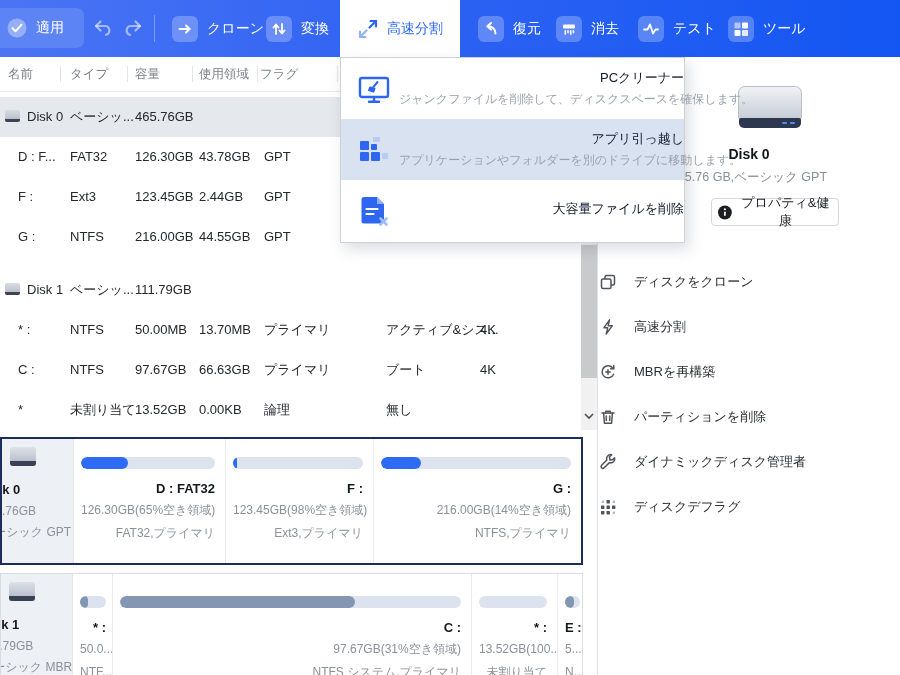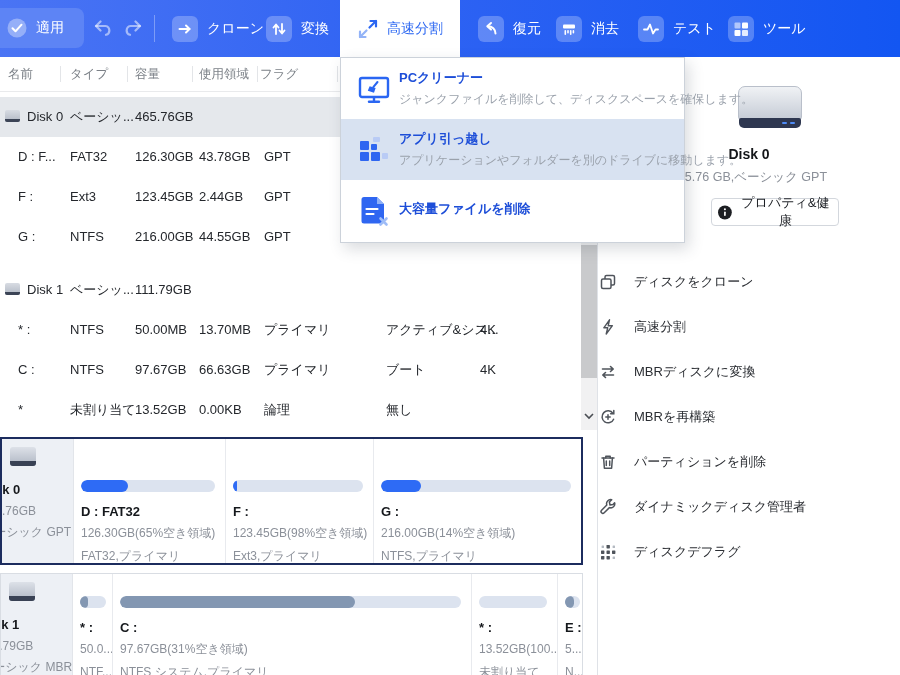--- a/index.html
+++ b/index.html
@@ -19,42 +19,42 @@
     display:flex;align-items:center;justify-content:center;flex:none;}
   .active-tab{position:absolute;left:340px;top:0;width:120px;height:57px;background:#fff;z-index:31;
     display:flex;align-items:center;justify-content:center;gap:8px;color:#2a66f2;font-size:14px;cursor:pointer;}
   
   .dropdown{position:absolute;left:340px;top:57px;width:345px;height:186px;background:#fff;z-index:30;
     border:1px solid #ccd2da;box-sizing:border-box;box-shadow:4px 6px 14px rgba(50,60,80,.18);}
   .dd-item{position:relative;height:61px;display:flex;flex-direction:column;justify-content:center;
     padding-left:58px;box-sizing:border-box;cursor:pointer;}
   .dd-item.hl{background:#d8e2f1;}
   .dd-ic{position:absolute;left:16px;top:50%;transform:translateY(-50%);width:34px;height:34px;}
-  .dd-title{font-size:13px;font-weight:bold;color:#1d4ed8;margin-bottom:4px;}
+  .dd-title{font-size:13px;font-weight:normal;color:#0f172a;margin-bottom:4px;text-align:right;}
   .dd-desc{font-size:12px;color:#9aa1ab;white-space:nowrap;}
   
   .main{position:absolute;left:0;top:57px;width:597px;height:618px;background:#fff;overflow:hidden;z-index:1;}
   .thead{position:absolute;left:0;top:0;width:581px;height:34px;border-bottom:1px solid #e9eaec;}
   .th{position:absolute;top:0;line-height:34px;font-size:12.5px;color:#7b8087;white-space:nowrap;}
   .hsep{position:absolute;top:9px;width:1px;height:16px;background:#e3e5e8;}
   .trow{position:absolute;left:0;width:581px;height:40px;cursor:pointer;}
   .trow.selected{background:#e5e8ec;}
   .cell{position:absolute;top:0;line-height:40px;font-size:13px;color:#24272c;white-space:nowrap;}
   .disk-ic{display:inline-block;width:15px;height:12px;border-radius:2px;position:relative;
     background:linear-gradient(#d8dce3,#b0b7c3);vertical-align:-1px;margin:0 7px 0 -3px;}
   .disk-ic::after{content:"";position:absolute;left:0;right:0;bottom:0;height:3.5px;background:#3c4456;border-radius:0 0 2px 2px;}
   
   .scrollbar{position:absolute;left:581px;top:0;width:16px;height:373px;background:#f1f1f2;}
   .sthumb{position:absolute;left:0;top:188px;width:16px;height:133px;background:#c9cacc;cursor:pointer;}
   .schev{position:absolute;left:3px;top:356px;cursor:pointer;}
   
   .dpanel{position:absolute;background:#fff;display:flex;box-sizing:border-box;}
   .p0{left:0;top:380px;width:583px;height:128px;border:2px solid #1c2c5e;}
   .p1{left:0;top:516px;width:583px;height:114px;border:1px solid #d9dde3;}
-  .dcell{box-sizing:border-box;border-right:1px solid #e8eaee;padding:41px 10px 0 7px;overflow:hidden;cursor:pointer;}
+  .dcell{box-sizing:border-box;border-right:1px solid #e8eaee;padding:18px 10px 0 7px;overflow:hidden;cursor:pointer;text-align:right;}
   .p1 .dcell{padding-top:22px;}
   .dcell:last-child{border-right:none;}
   .dinfo{box-sizing:border-box;flex:none;width:72px;background:#edf0f5;border-right:1px solid #e2e5ea;
     padding:8px 0 0 0;overflow:hidden;cursor:pointer;}
   .big-disk{margin-left:8px;width:26px;height:19px;border-radius:3px;position:relative;
     background:linear-gradient(#dde1e8,#aeb5c2);}
   .big-disk::after{content:"";position:absolute;left:0;right:0;bottom:0;height:5px;background:#394154;border-radius:0 0 3px 3px;}
   .dinfo-lines{margin-left:-20px;margin-top:13px;}
   .dinfo-lines .t{font-size:13px;font-weight:bold;color:#16181c;line-height:22px;white-space:nowrap;}
   .dinfo-lines .s{font-size:12px;color:#8b9099;line-height:21px;white-space:nowrap;}
@@ -366,29 +366,20 @@
     <div class="rmi">
       <span class="rico">
           <svg width="18" height="18" viewBox="0 0 18 18" fill="none" stroke="#4f545b" stroke-width="1.4" stroke-linejoin="round">
             <path d="M10.5 1.8L4.8 9.8h3.9L7.2 16l6.2-8.3H9.2l1.3-5.9z"></path>
           </svg>
         </span>
       <span>高速分割</span>
     </div>
     <div class="rmi">
       <span class="rico">
-          <svg width="18" height="18" viewBox="0 0 18 18" fill="none" stroke="#4f545b" stroke-width="1.6" stroke-linecap="round" stroke-linejoin="round">
-            <path d="M3.5 6H14M11.5 3.5L14.2 6l-2.7 2.5"></path>
-            <path d="M14.5 12H4M6.5 9.5L3.8 12l2.7 2.5"></path>
-          </svg>
-        </span>
-      <span>MBRディスクに変換</span>
-    </div>
-    <div class="rmi">
-      <span class="rico">
           <svg width="18" height="18" viewBox="0 0 18 18" fill="none" stroke="#4f545b" stroke-width="1.5" stroke-linecap="round">
             <path d="M14.6 11.2A6 6 0 1 1 14 5.4"></path>
             <path d="M14.8 2.6v3.2h-3.2"></path>
             <path d="M9 6.8v4.4M6.8 9h4.4"></path>
           </svg>
         </span>
       <span>MBRを再構築</span>
     </div>
     <div class="rmi">
       <span class="rico">

